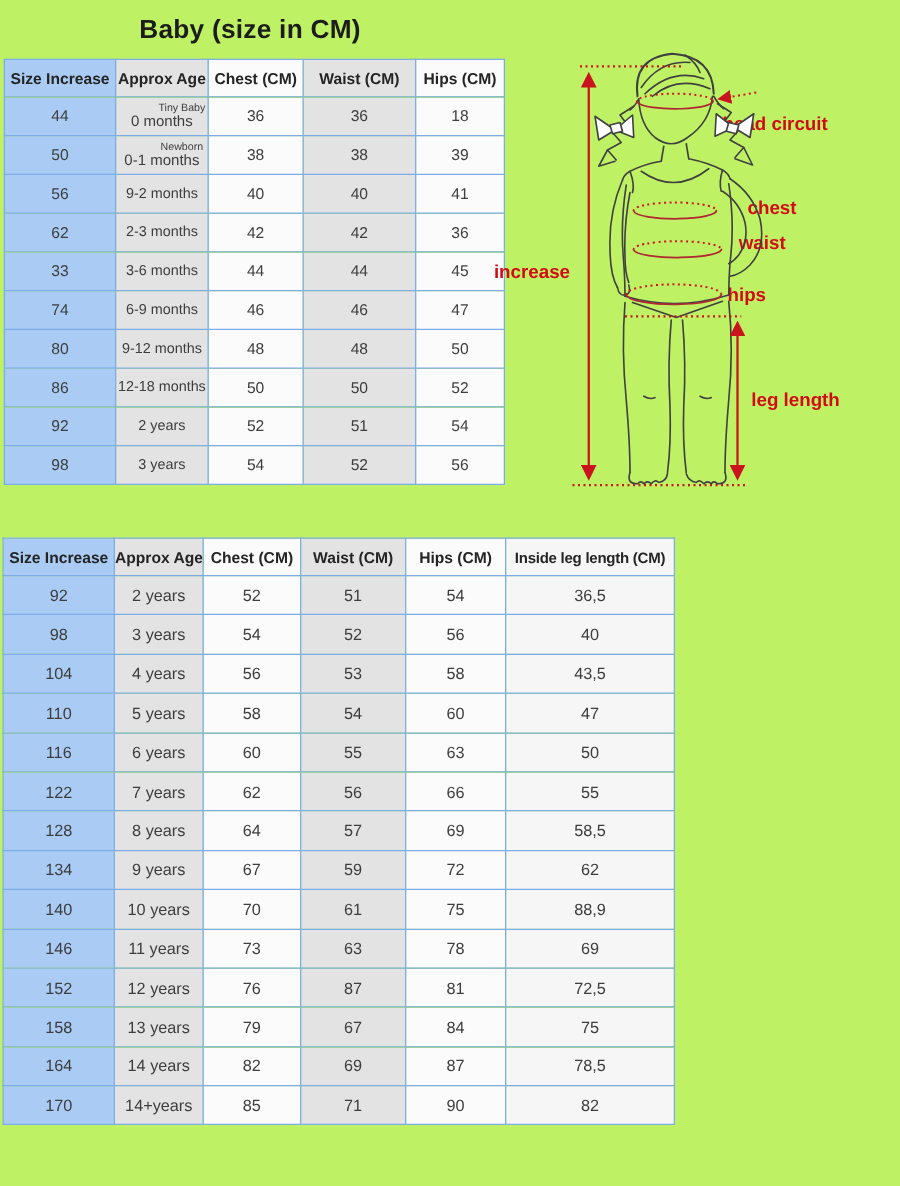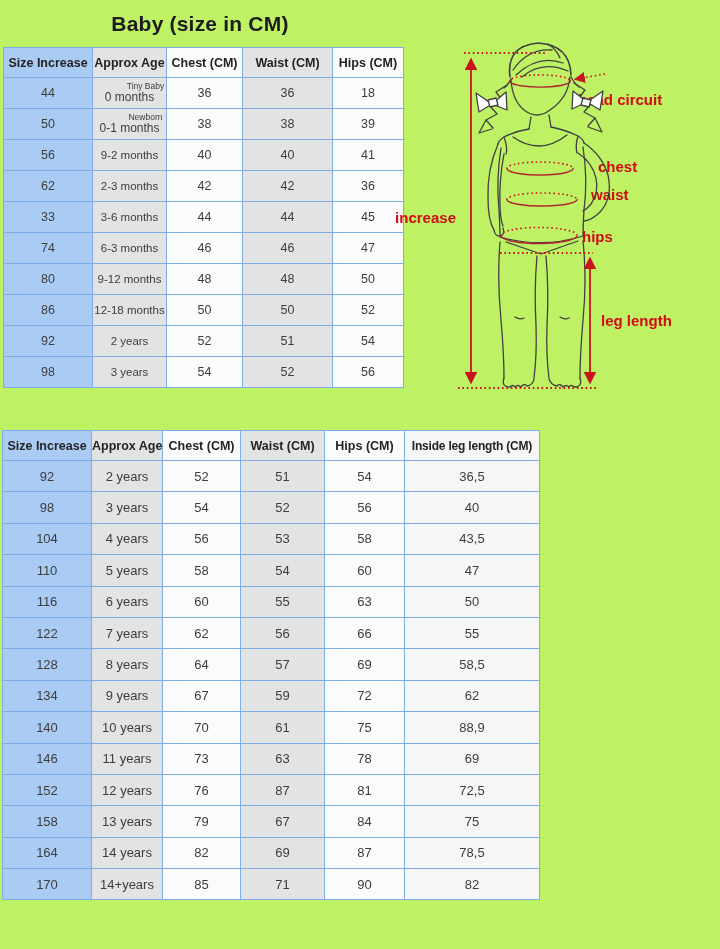--- a/index.html
+++ b/index.html
@@ -112,21 +112,21 @@
         </tr>
         <tr>
           <td class="c0">33</td>
           <td class="c1">3-6 months</td>
           <td class="c2">44</td>
           <td class="c3">44</td>
           <td class="c4">45</td>
         </tr>
         <tr>
           <td class="c0">74</td>
-          <td class="c1">6-3 months</td>
+          <td class="c1">6-9 months</td>
           <td class="c2">46</td>
           <td class="c3">46</td>
           <td class="c4">47</td>
         </tr>
         <tr>
           <td class="c0">80</td>
           <td class="c1">9-12 months</td>
           <td class="c2">48</td>
           <td class="c3">48</td>
           <td class="c4">50</td>

